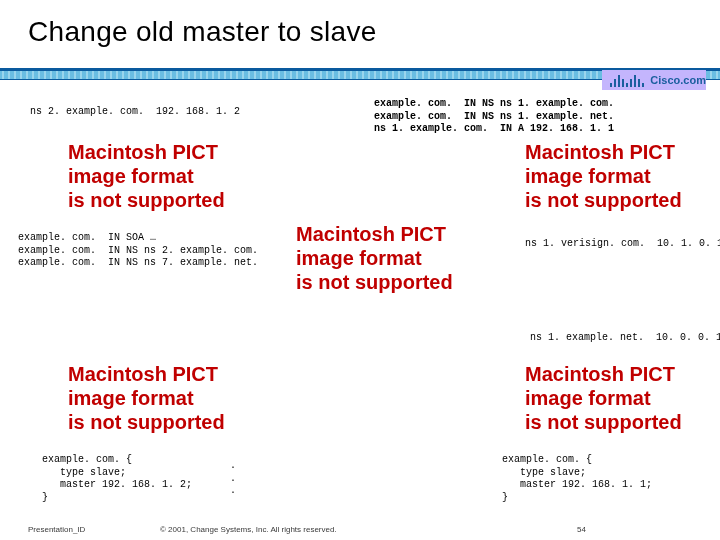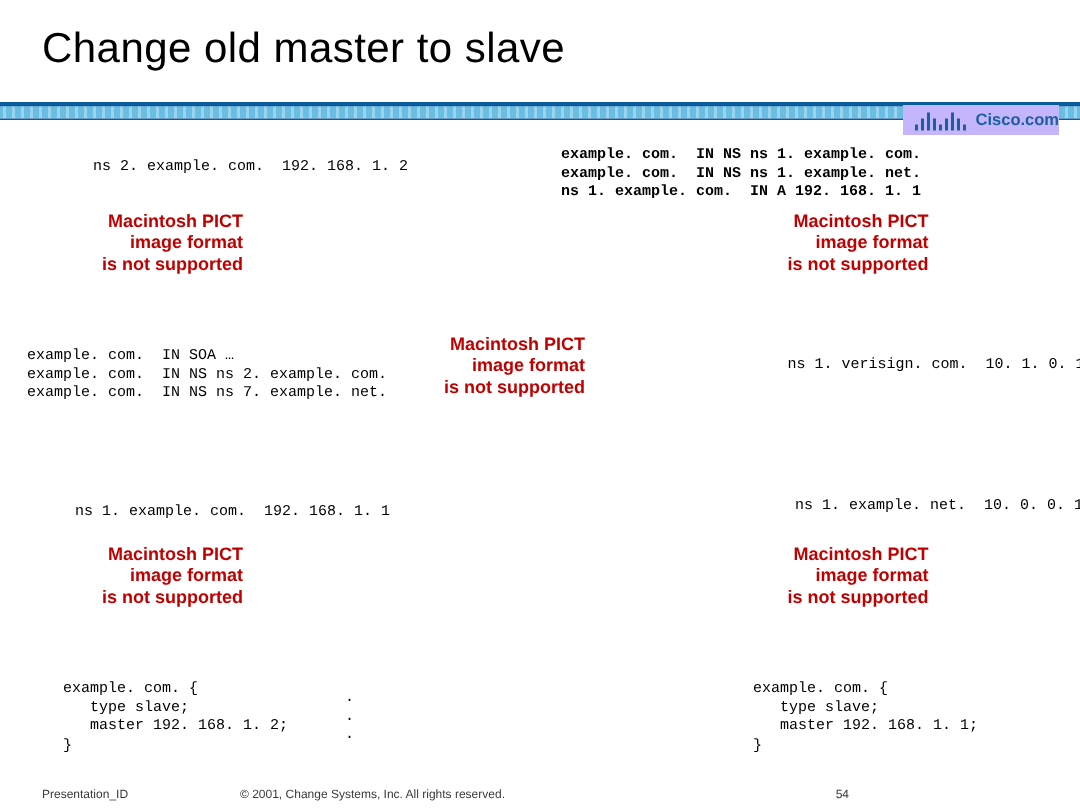--- a/index.html
+++ b/index.html
@@ -85,24 +85,24 @@
     font-family: "Courier New", Courier, monospace;
     font-size: 10px;
     color: #000;
     white-space: pre;
     position: absolute;
     line-height: 1.25;
   }
   .pict {
     position: absolute;
     font-family: Arial, sans-serif;
-    font-size: 12px;
+    font-size: 20px;
     font-weight: bold;
     color: #c00000;
-    text-align: right;
+    text-align: left;
     line-height: 1.2;
     white-space: pre;
   }
   .footer {
     position: absolute;
     left: 0;
     bottom: 0;
     width: 586px;
     height: 20px;
     font-size: 8px;
@@ -113,21 +113,21 @@
     left: 28px;
     bottom: 6px;
   }
   .footer .copy {
     position: absolute;
     left: 160px;
     bottom: 6px;
   }
   .footer .pg {
     position: absolute;
-    right: 20px;
+    right: 0;
     bottom: 6px;
     padding-left: 48px;
   }
 </style>
 </head>
 <body>
 
 <div class="slide">
 
   <div class="title">Change old master to slave</div>
@@ -146,21 +146,21 @@
       <span style="height:8px"></span>
       <span style="height:4px"></span>
       <span style="height:8px"></span>
       <span style="height:12px"></span>
       <span style="height:8px"></span>
       <span style="height:4px"></span>
     </div>
     <span class="logo-text">Cisco.com</span>
   </div>
 
-  <div class="mono" style="left:30px; top:106px;margin-left:32px;">ns 2. example. com.  192. 168. 1. 2</div>
+  <div class="mono" style="left:30px; top:106px;">ns 2. example. com.  192. 168. 1. 2</div>
 
   <div class="mono" style="left:374px; top:98px;font-weight:bold;">example. com.  IN NS ns 1. example. com.
 example. com.  IN NS ns 1. example. net.
 ns 1. example. com.  IN A 192. 168. 1. 1</div>
 
   <div class="pict" style="left:68px; top:140px;">Macintosh PICT
 image format
 is not supported</div>
   <div class="pict" style="left:525px; top:140px;">Macintosh PICT
 image format
@@ -169,21 +169,20 @@
   <div class="mono" style="left:18px; top:232px;">example. com.  IN SOA …
 example. com.  IN NS ns 2. example. com.
 example. com.  IN NS ns 7. example. net.</div>
 
   <div class="pict" style="left:296px; top:222px;">Macintosh PICT
 image format
 is not supported</div>
 
   <div class="mono" style="left:525px; top:238px;">ns 1. verisign. com.  10. 1. 0. 1</div>
 
-  <div class="mono" style="left:50px; top:336px;">ns 1. example. com.  192. 168. 1. 1</div>
 
   <div class="mono" style="left:530px; top:332px;">ns 1. example. net.  10. 0. 0. 1</div>
 
   <div class="pict" style="left:68px; top:362px;">Macintosh PICT
 image format
 is not supported</div>
   <div class="pict" style="left:525px; top:362px;">Macintosh PICT
 image format
 is not supported</div>
 

